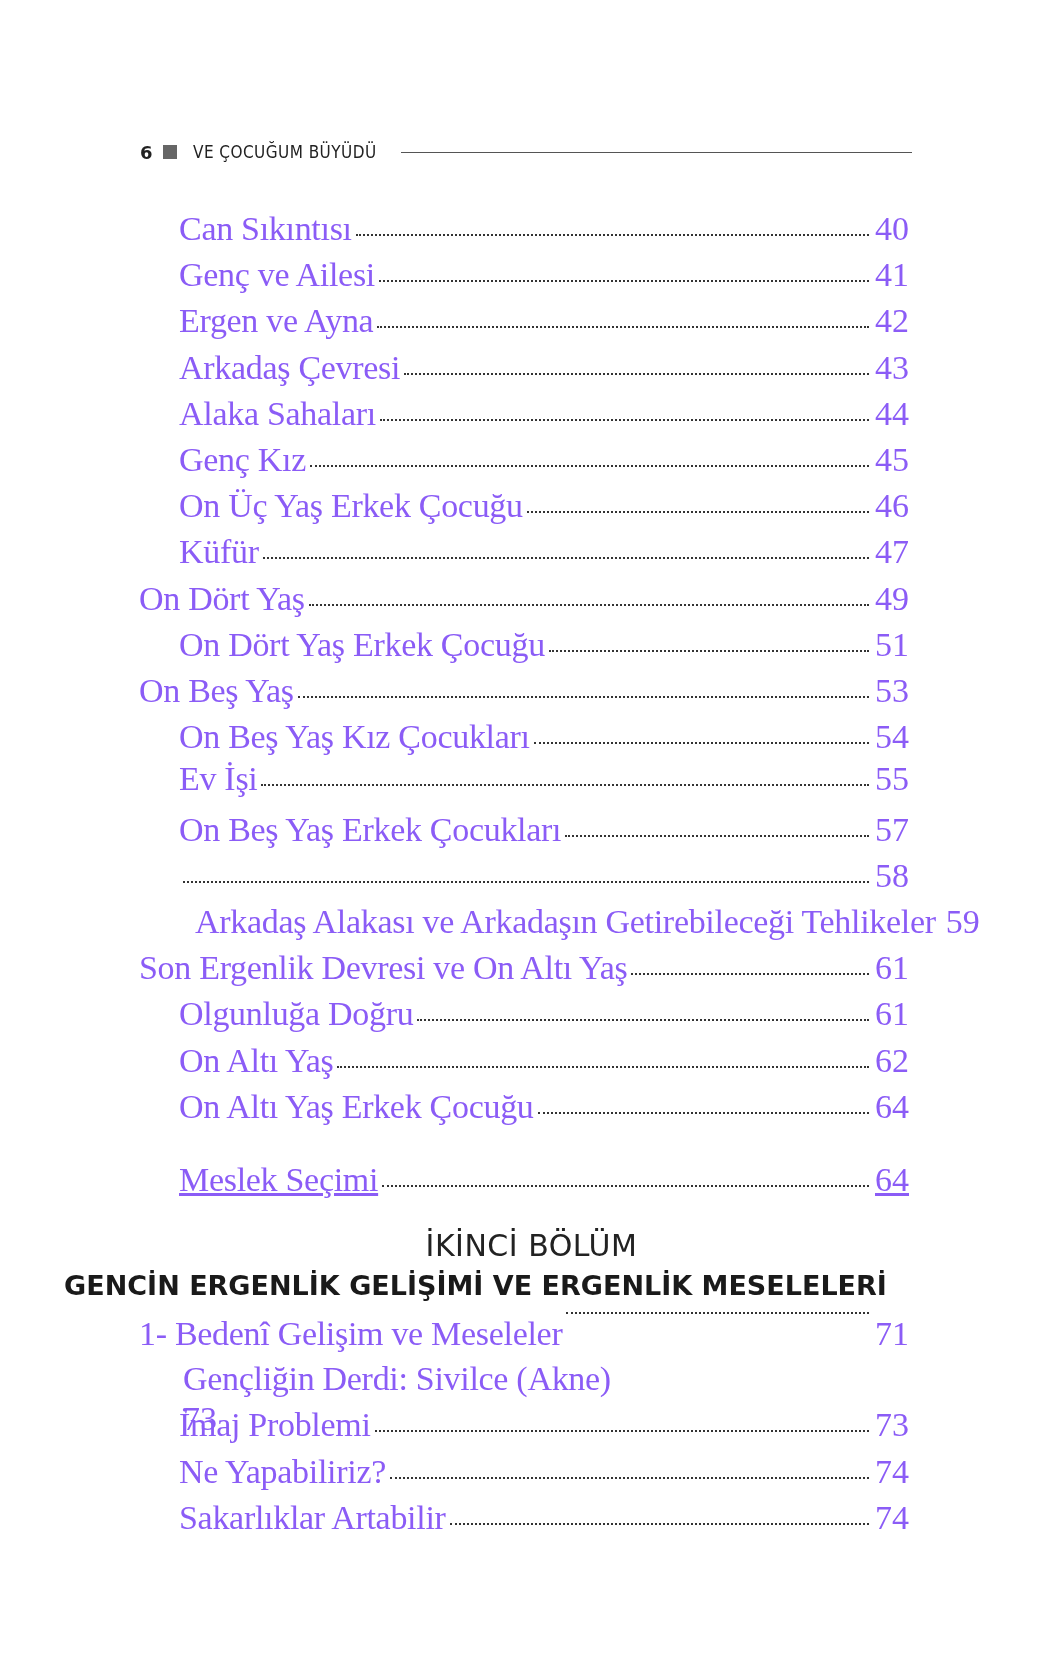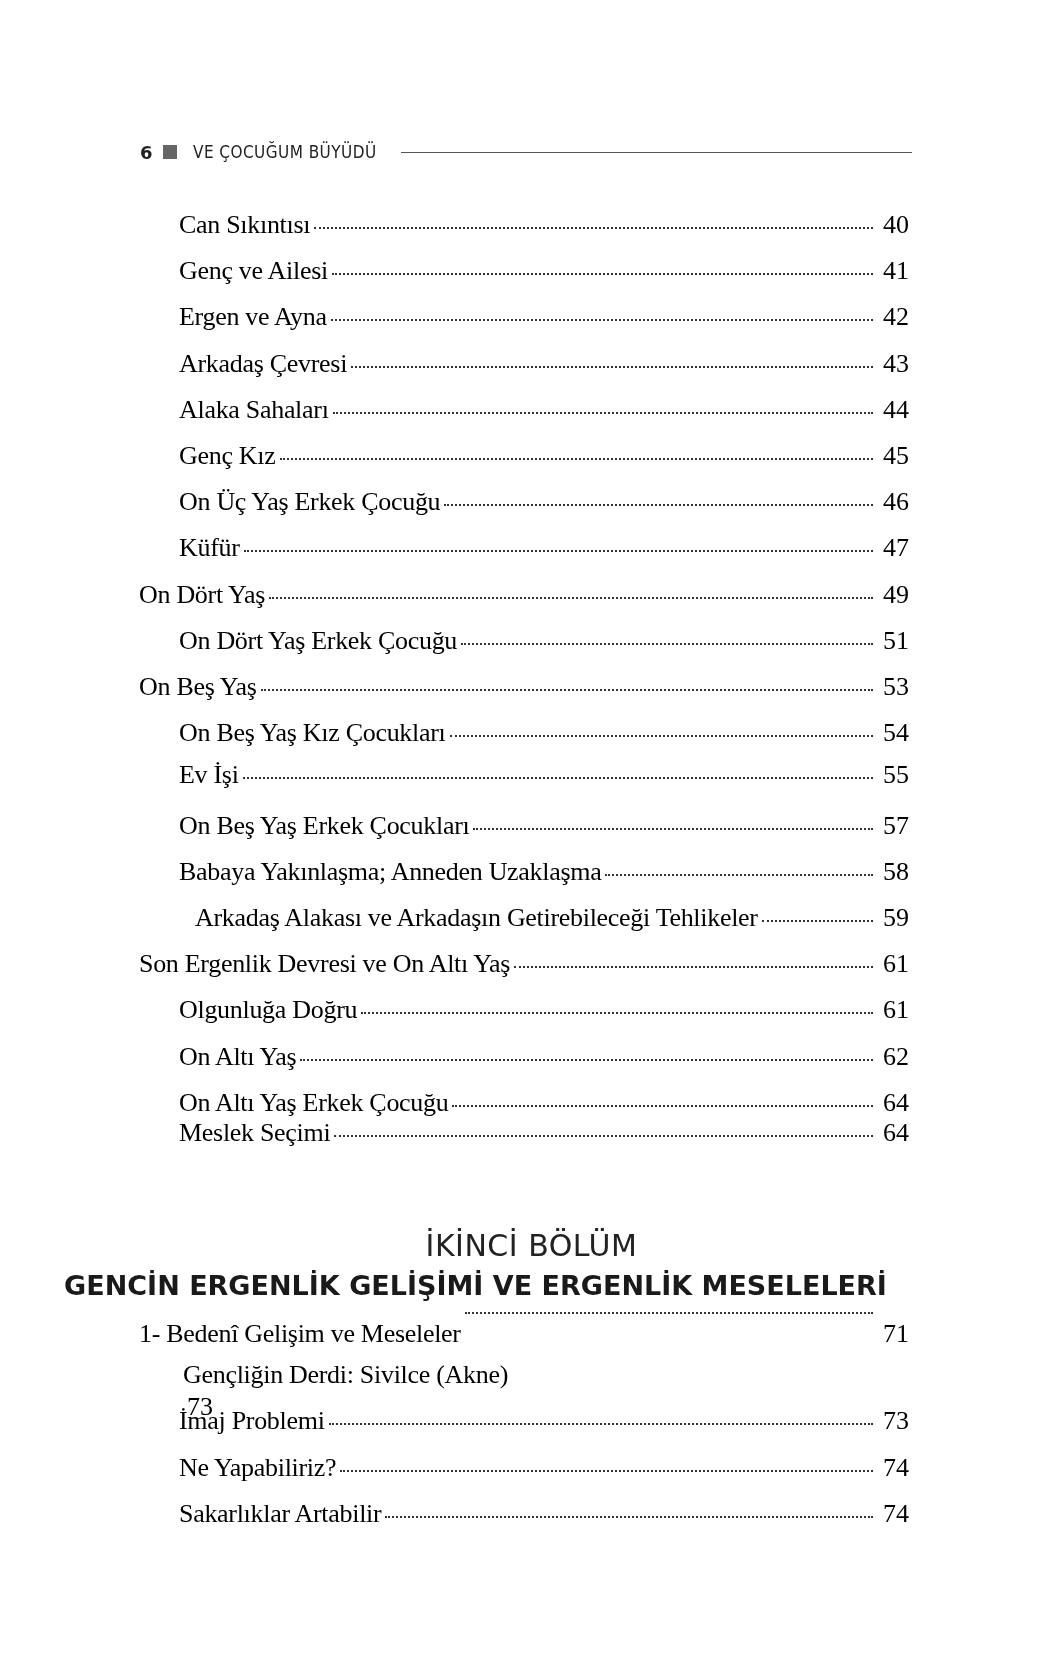--- a/index.html
+++ b/index.html
@@ -11,21 +11,21 @@
     }
     .page-num { font-weight: bold; font-size: 18px; color: #222; }
     .square { width: 14px; height: 14px; background: #666; margin: 0 16px 0 10px; display: inline-block; }
     .running-title { font-size: 17px; letter-spacing: 0.5px; color: #222; white-space: nowrap; font-family: "DejaVu Sans", sans-serif; transform: scaleX(0.9); transform-origin: left center; }
     .header-rule { flex: 1; height: 1px; background: #555; margin-left: 4px; }
 
     .toc { position: absolute; left: 0; top: 0; width: 1063px; }
     .entry {
       position: absolute; display: flex; align-items: baseline;
       right: 154px; height: 40px;
-      font-family: "Liberation Serif", serif; font-size: 26px; color: #000000;
+      font-family: "Liberation Serif", serif; font-size: 34px; color: #8b5cf6;
     }
     .entry.l0 { left: 139px; }
     .entry.l1 { left: 179px; }
     .entry .title { white-space: nowrap; letter-spacing: -0.3px; }
     .entry .leader {
       flex: 1; margin: 0 6px 0 4px; height: 2px; align-self: baseline;
       border-bottom: 2px dotted #333; transform: translateY(-4px);
     }
     .entry .page { white-space: nowrap; min-width: 30px; text-align: right; }
 
@@ -114,21 +114,20 @@
       <span class="title">Ev İşi</span>
       <span class="leader"></span>
       <span class="page">55</span>
     </div>
     <div class="entry l1" style="top: 810.6px;">
       <span class="title">On Beş Yaş Erkek Çocukları</span>
       <span class="leader"></span>
       <span class="page">57</span>
     </div>
     <div class="entry l1" style="top: 856.8px;">
-      <span class="title">Babaya Yakınlaşma; Anneden Uzaklaşma</span>
       <span class="leader"></span>
       <span class="page">58</span>
     </div>
     <div class="entry l1" style="top: 903px; margin-left: 16px;">
       <span class="title">Arkadaş Alakası ve Arkadaşın Getirebileceği Tehlikeler</span>
       <span class="leader"></span>
       <span class="page">59</span>
     </div>
     <div class="entry l0" style="top: 949.2px;">
       <span class="title">Son Ergenlik Devresi ve On Altı Yaş</span>
@@ -143,21 +142,21 @@
     <div class="entry l1" style="top: 1041.6px;">
       <span class="title">On Altı Yaş</span>
       <span class="leader"></span>
       <span class="page">62</span>
     </div>
     <div class="entry l1" style="top: 1087.8px;">
       <span class="title">On Altı Yaş Erkek Çocuğu</span>
       <span class="leader"></span>
       <span class="page">64</span>
     </div>
-    <div class="entry l1" style="top: 1118px;">
+    <div class="entry l1" style="top: 1161px; text-decoration: underline;">
       <span class="title">Meslek Seçimi</span>
       <span class="leader"></span>
       <span class="page">64</span>
     </div>
     <div class="entry l0" style="top: 1314px; align-items: center;">
       <span class="title">1- Bedenî Gelişim ve Meseleler</span>
       <span class="leader"></span>
       <span class="page">71</span>
     </div>
     <div class="entry l1" style="top: 1360.2px; flex-direction: column;">

